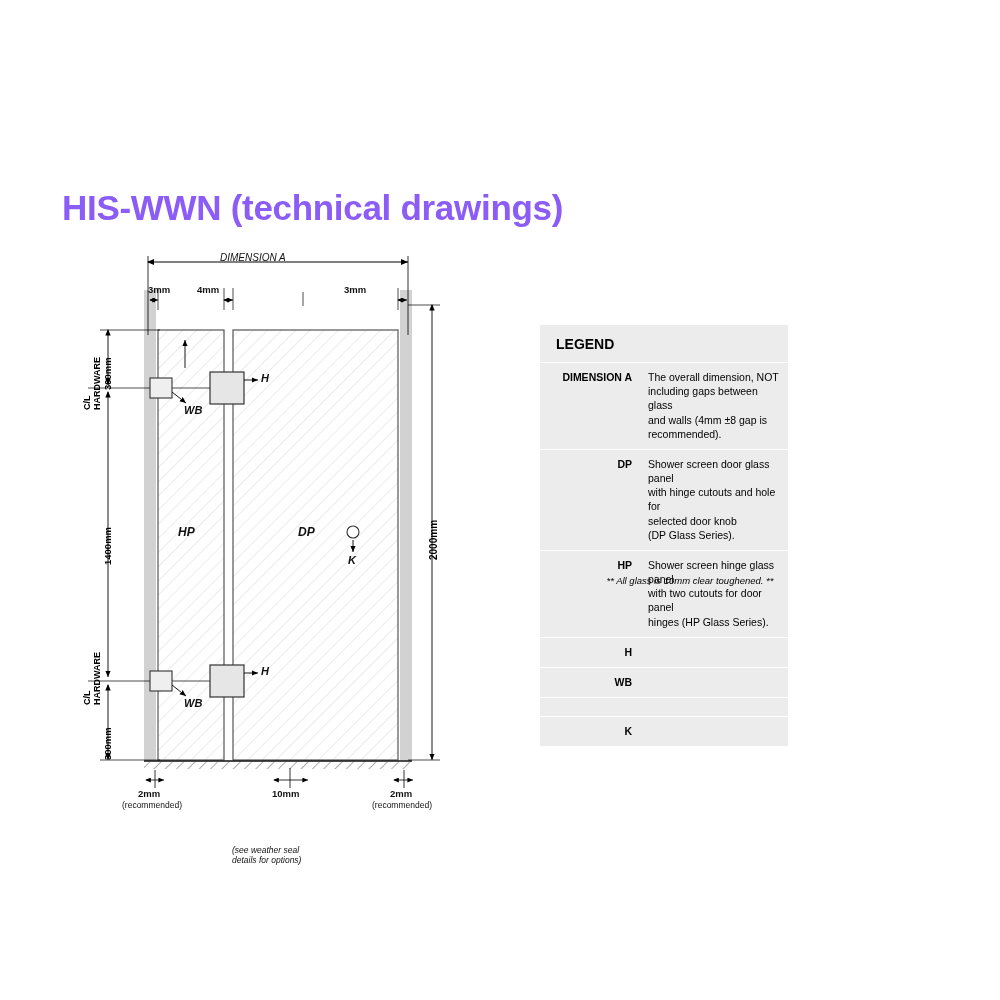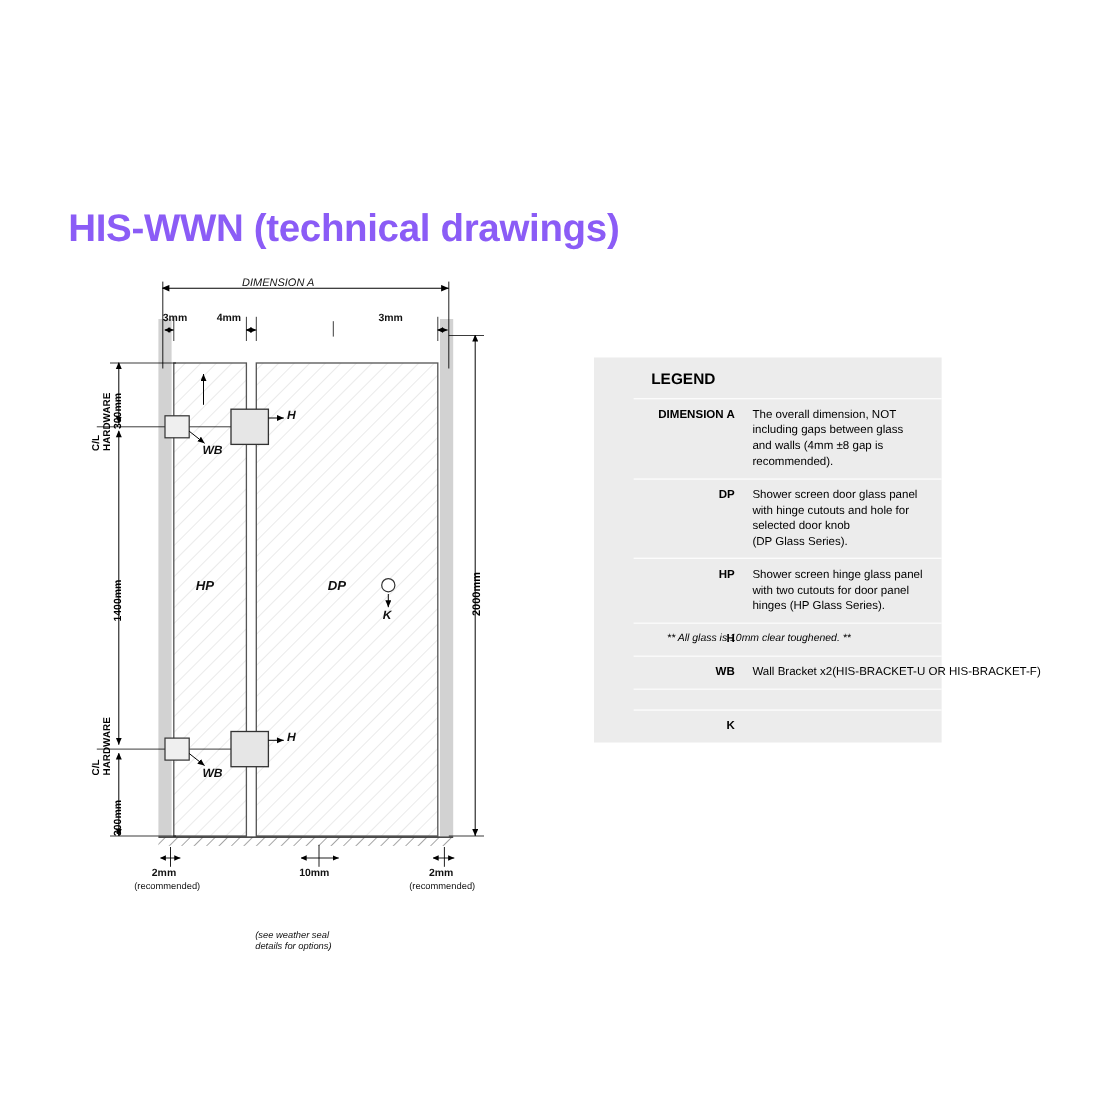--- a/index.html
+++ b/index.html
@@ -51,24 +51,23 @@
     transform-origin: 0 0;
     transform: rotate(-90deg);
   }
   .vtext.bold { font-weight: bold; }
 
   
   #legend {
     position: absolute;
     left: 540px;
     top: 325px;
-    width: 280px;
+    width: 248px;
     background: #ececec;
     font-size: 10.5px;
-    padding-left: 36px;
   }
   #legend .legend-title {
     font-size: 14px;
     font-weight: bold;
     padding: 11px 0 10px 16px;
     border-bottom: 1px solid #ffffff;
   }
   .legend-row {
     display: flex;
     border-bottom: 1px solid #ffffff;
@@ -235,21 +234,20 @@
     <div class="legend-key">HP</div>
     <div class="legend-val">Shower screen hinge glass panel
 with two cutouts for door panel
 hinges (HP Glass Series).</div>
   </div>
   <div class="legend-row">
     <div class="legend-key">H</div>
   </div>
   <div class="legend-row">
     <div class="legend-key">WB</div>
-    <div class="legend-val wide">Wall Bracket x2(HIS-BRACKET-U OR HIS-BRACKET-F)</div>
   </div>
   <div class="legend-row spacer">
     <div class="legend-key"></div>
     <div class="legend-val"></div>
   </div>
   <div class="legend-row">
     <div class="legend-key">K</div>
   </div>
 </div>
 

